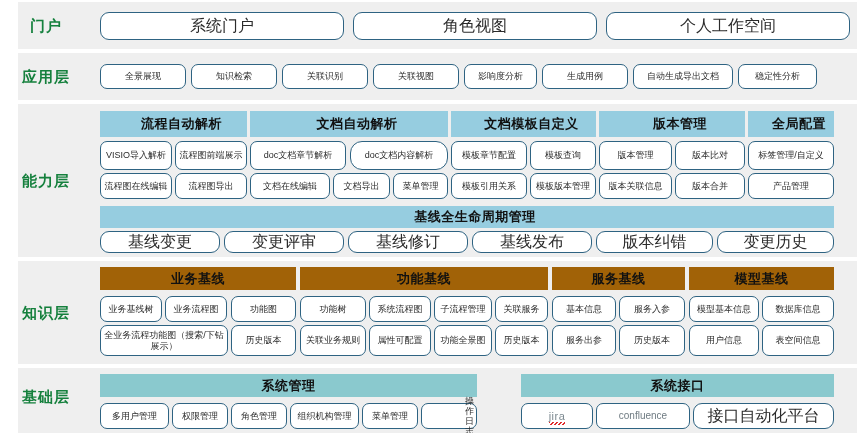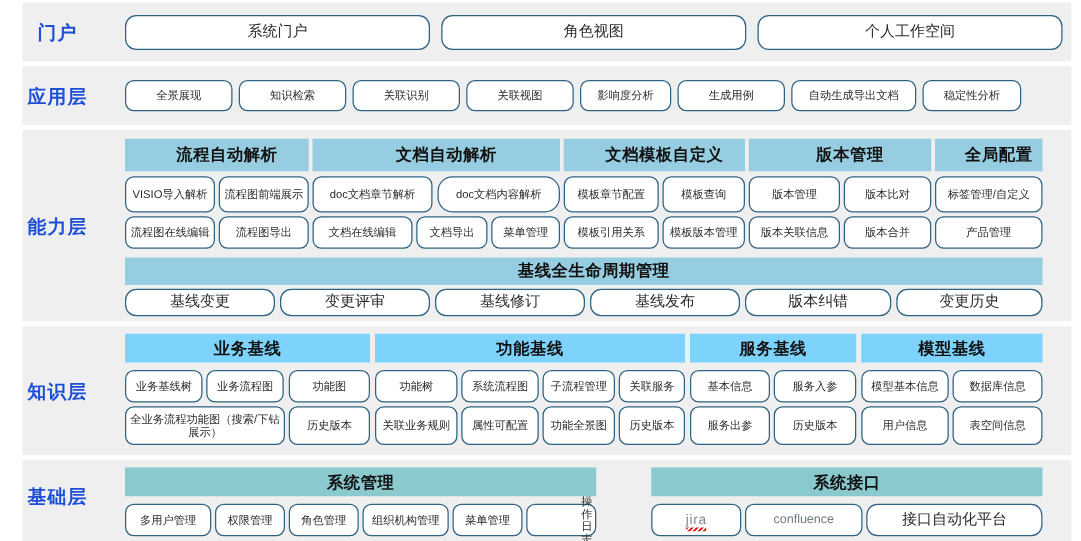--- a/index.html
+++ b/index.html
@@ -15,53 +15,53 @@
   .band{
     position:absolute;left:18px;right:8px;
     background:#efefef;
     box-sizing:border-box;
   }
 
   .layer-label{
     position:absolute;left:0;width:92px;
     text-align:center;
     font-weight:bold;
-    color:#1d4ed8;
+    color:#15803d;
     letter-spacing:1px;
     font-size:15px;
   }
 
   
   .pill{
     box-sizing:border-box;
     background:#ffffff;
     border:1.4px solid #2e6382;
     border-radius:7px;
     color:#2b2b2b;
     display:flex;align-items:center;justify-content:center;
     text-align:center;
     line-height:1.12;
     font-size:9px;
     padding:1px 2px;
     position:absolute;
   }
-  .pill.lg{font-size:12px;border-radius:9px;}
+  .pill.lg{font-size:16px;border-radius:9px;}
 
   
   .grphdr{
     position:absolute;
     box-sizing:border-box;
     display:flex;align-items:center;justify-content:center;
     font-weight:bold;
     color:#111;
     font-size:13px;
     letter-spacing:.5px;
   }
   .grphdr.cap{background:#96cde0;padding-left:16px;}
-  .grphdr.know{background:#7dd3fc;}
+  .grphdr.know{background:#a16207;}
   .grphdr.base{background:#8ac9ce;}
 
   
   .jira{
     color:#7d8a91;font-style:normal;font-size:11px;letter-spacing:.5px;
     position:relative;display:inline-block;
   }
   .jira::after{
     content:"";position:absolute;left:0;right:0;bottom:-3px;height:3px;
     background:

